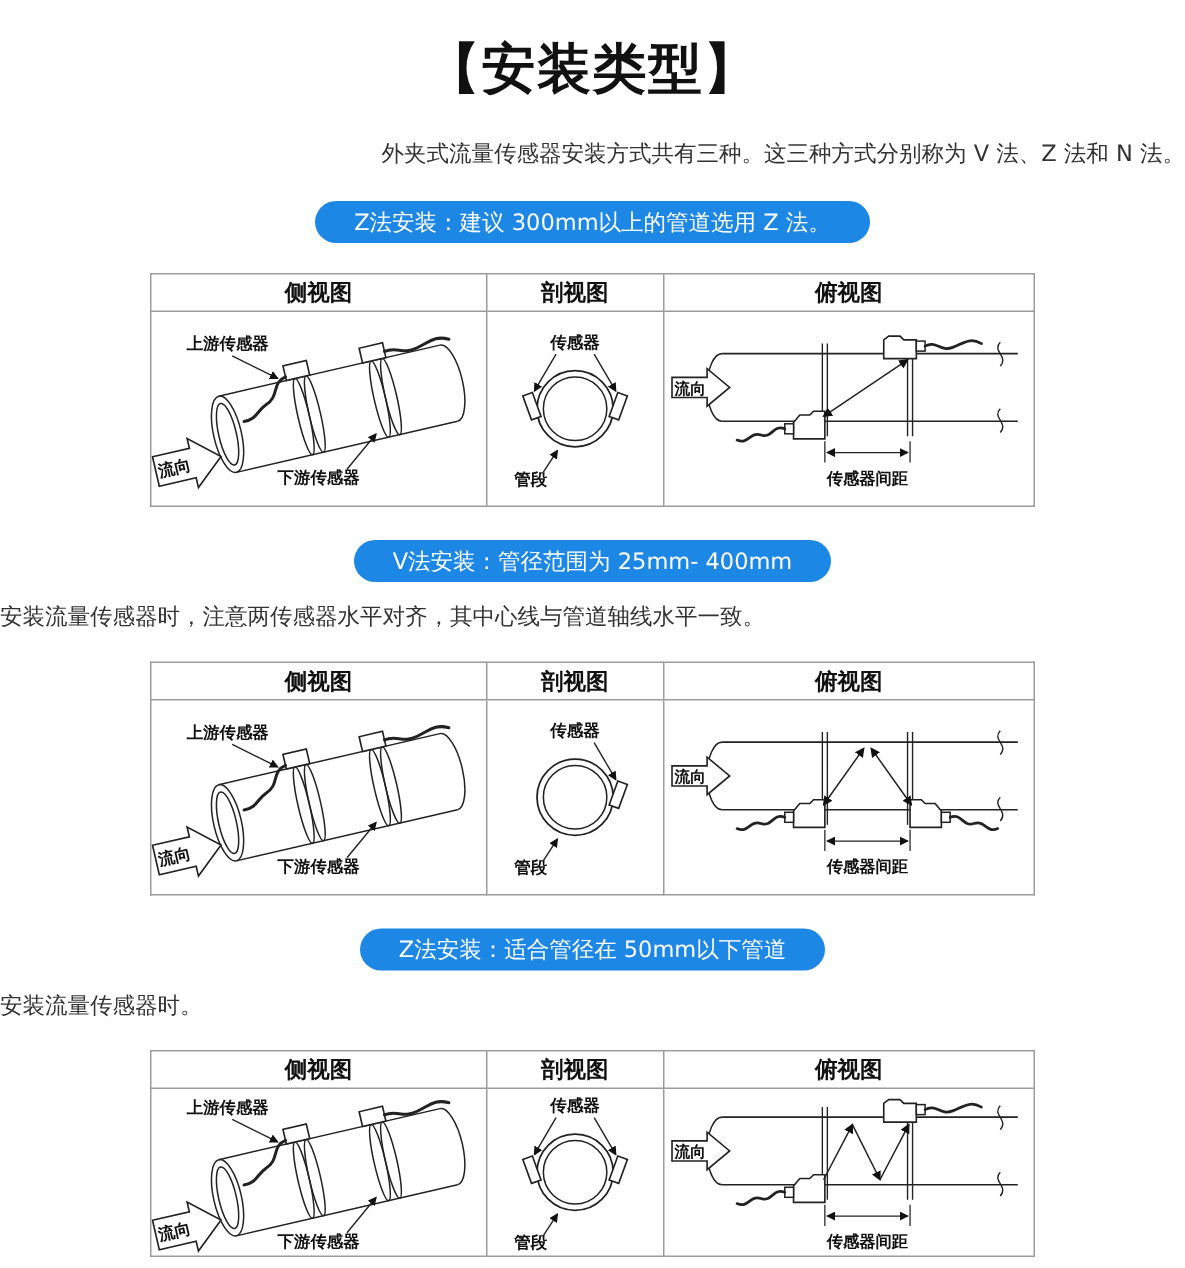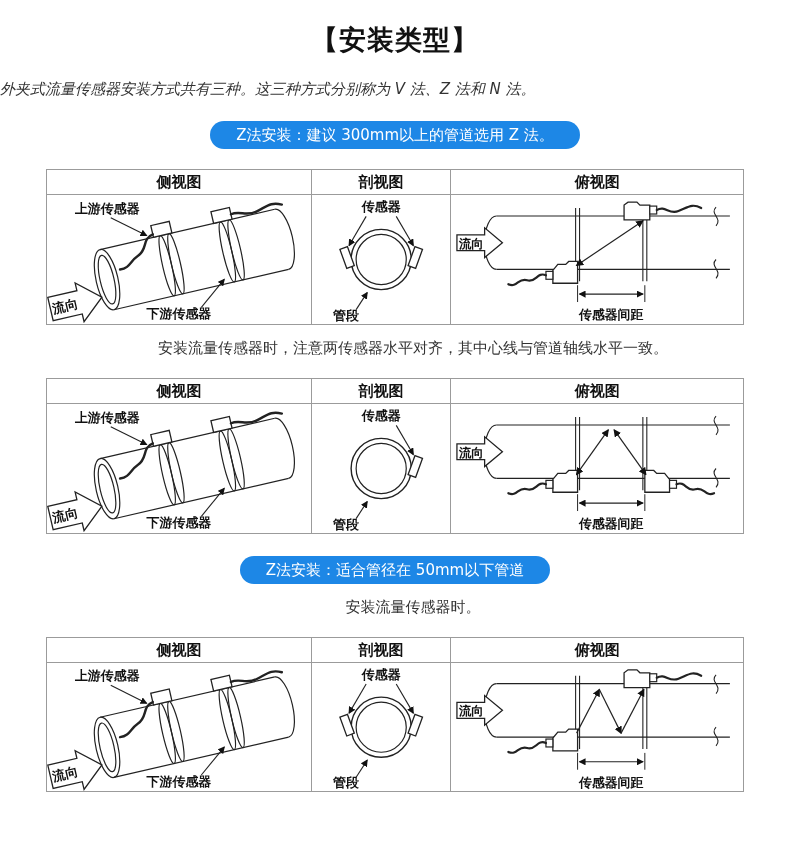--- a/index.html
+++ b/index.html
@@ -2,28 +2,28 @@
 <html><head>
 <meta charset="utf-8">
 <style>
   * { box-sizing: border-box; }
   html,body { margin:0; padding:0; }
   body {
     width:790px; height:845px; background:#ffffff; overflow:hidden;
     font-family:"DejaVu Sans","Liberation Sans",sans-serif; color:#111;
   }
   .page { width:790px; }
-  .title { text-align:center; font-size:27px; font-weight:bold; color:#111; margin:22px 0 0; letter-spacing:1px; }
-  .intro { text-align:left; font-size:15px; color:#333; margin:22px 0 0;font-style:italic; }
+  .title { text-align:center; font-size:36px; font-weight:bold; color:#111; margin:22px 0 0; letter-spacing:1px; }
+  .intro { text-align:right; font-size:15px; color:#333; margin:22px 0 0; }
   .pill {
     width:fit-content; margin:22px auto 0; background:#1d87e6; color:#fff;
     font-size:15px; line-height:28px; padding:0 26px; border-radius:15px; text-align:center;
   }
-  .note { text-align:center; font-size:15px; color:#333; margin:14px 0 0;padding-left:36px; }
-  table.views { width:698px; margin:20px auto 0; border-collapse:collapse; table-layout:fixed; }
+  .note { font-size:15px; color:#333; margin:14px 0 0; }
+  table.views { width:590px; margin:20px auto 0; border-collapse:collapse; table-layout:fixed; }
   .views th, .views td { border:1px solid #9b9b9b; padding:0; }
   .views th { height:25px; font-size:15px; font-weight:bold; text-align:center; color:#111; background:#fff; }
   .views td { height:130px; vertical-align:middle; }
   .views.short td { height:112px; }
   .m19 { margin-top:19px; }
   .m21 { margin-top:21px; }
   .diag { width:100%; height:100%; }
   .diag svg { width:100%; height:100%; display:block; }
   svg text { font-family:"DejaVu Sans","Liberation Sans",sans-serif; }
 </style>
@@ -130,20 +130,21 @@
                 <line x1="196" y1="90" x2="196" y2="107" stroke="#222" stroke-width="1"></line>
                 <line x1="130" y1="99" x2="194" y2="99" stroke="#222" stroke-width="1.1" marker-start="url(#arr)" marker-end="url(#arr)"></line>
                 <text x="162" y="124" text-anchor="middle" font-size="13" font-weight="bold" fill="#111">传感器间距</text>
               </svg>
             </div>
           </td>
     </tr>
       </tbody>
   </table>
 
+  <div class="pill">V法安装：管径范围为 25mm- 400mm</div>
   <p class="note">安装流量传感器时，注意两传感器水平对齐，其中心线与管道轴线水平一致。</p>
   <table class="views m19">
     <colgroup>
         <col style="width:38%">
         <col style="width:20%">
         <col style="width:42%">
       </colgroup>
     <thead>
         <tr>
       <th>侧视图</th>

